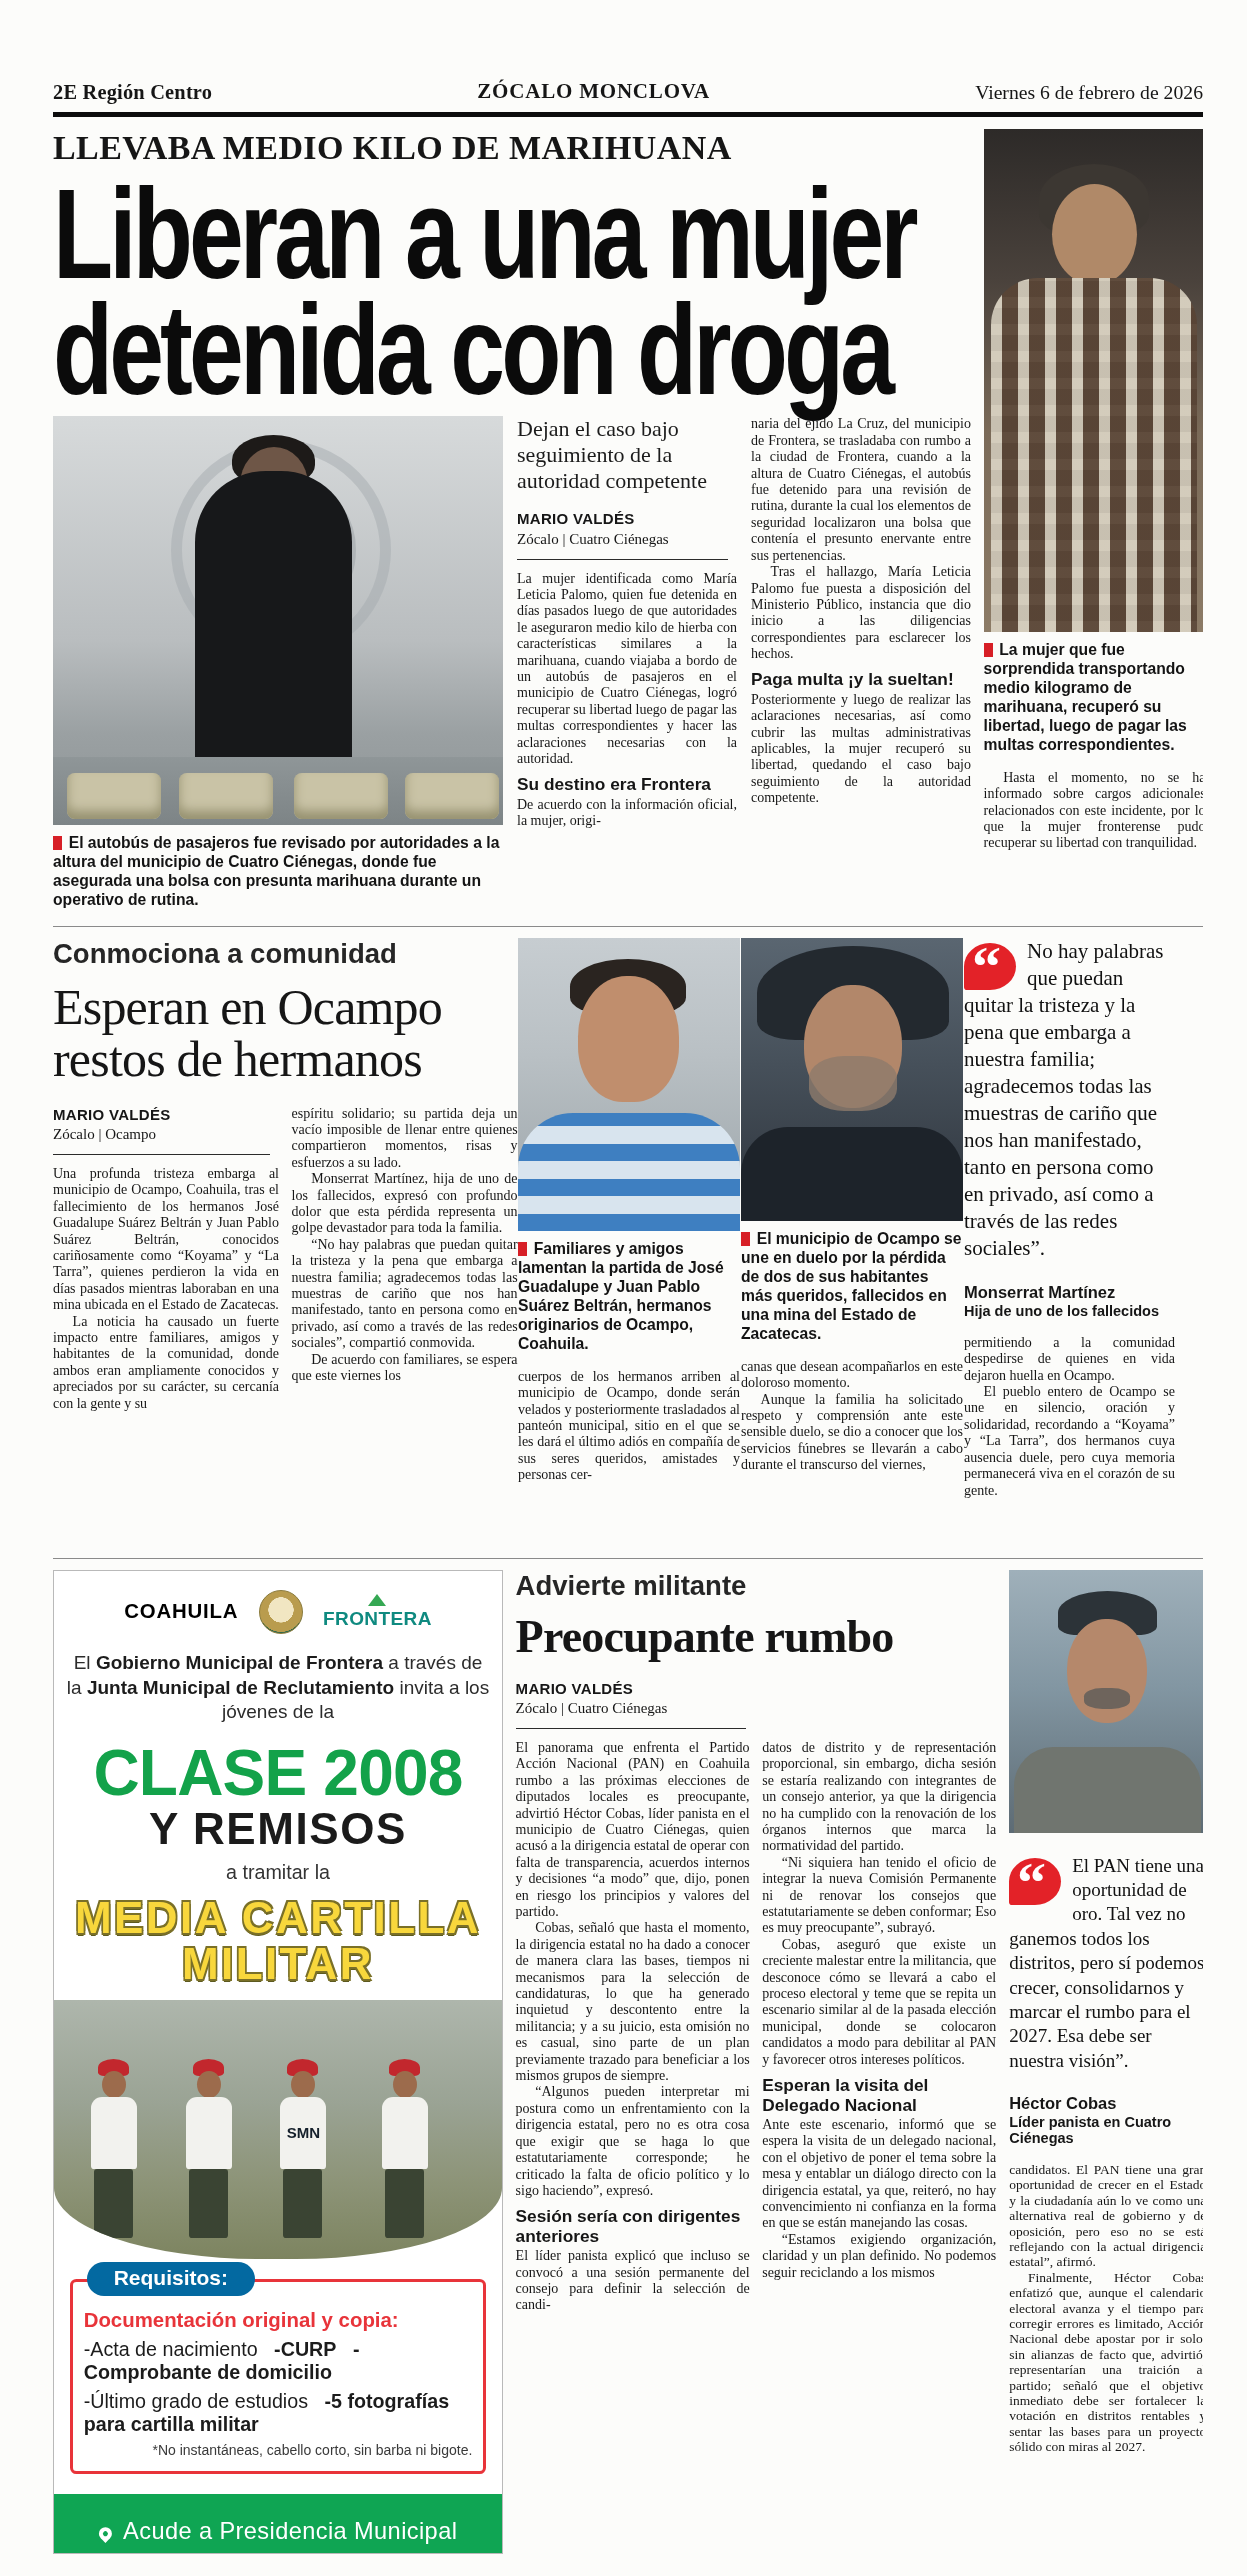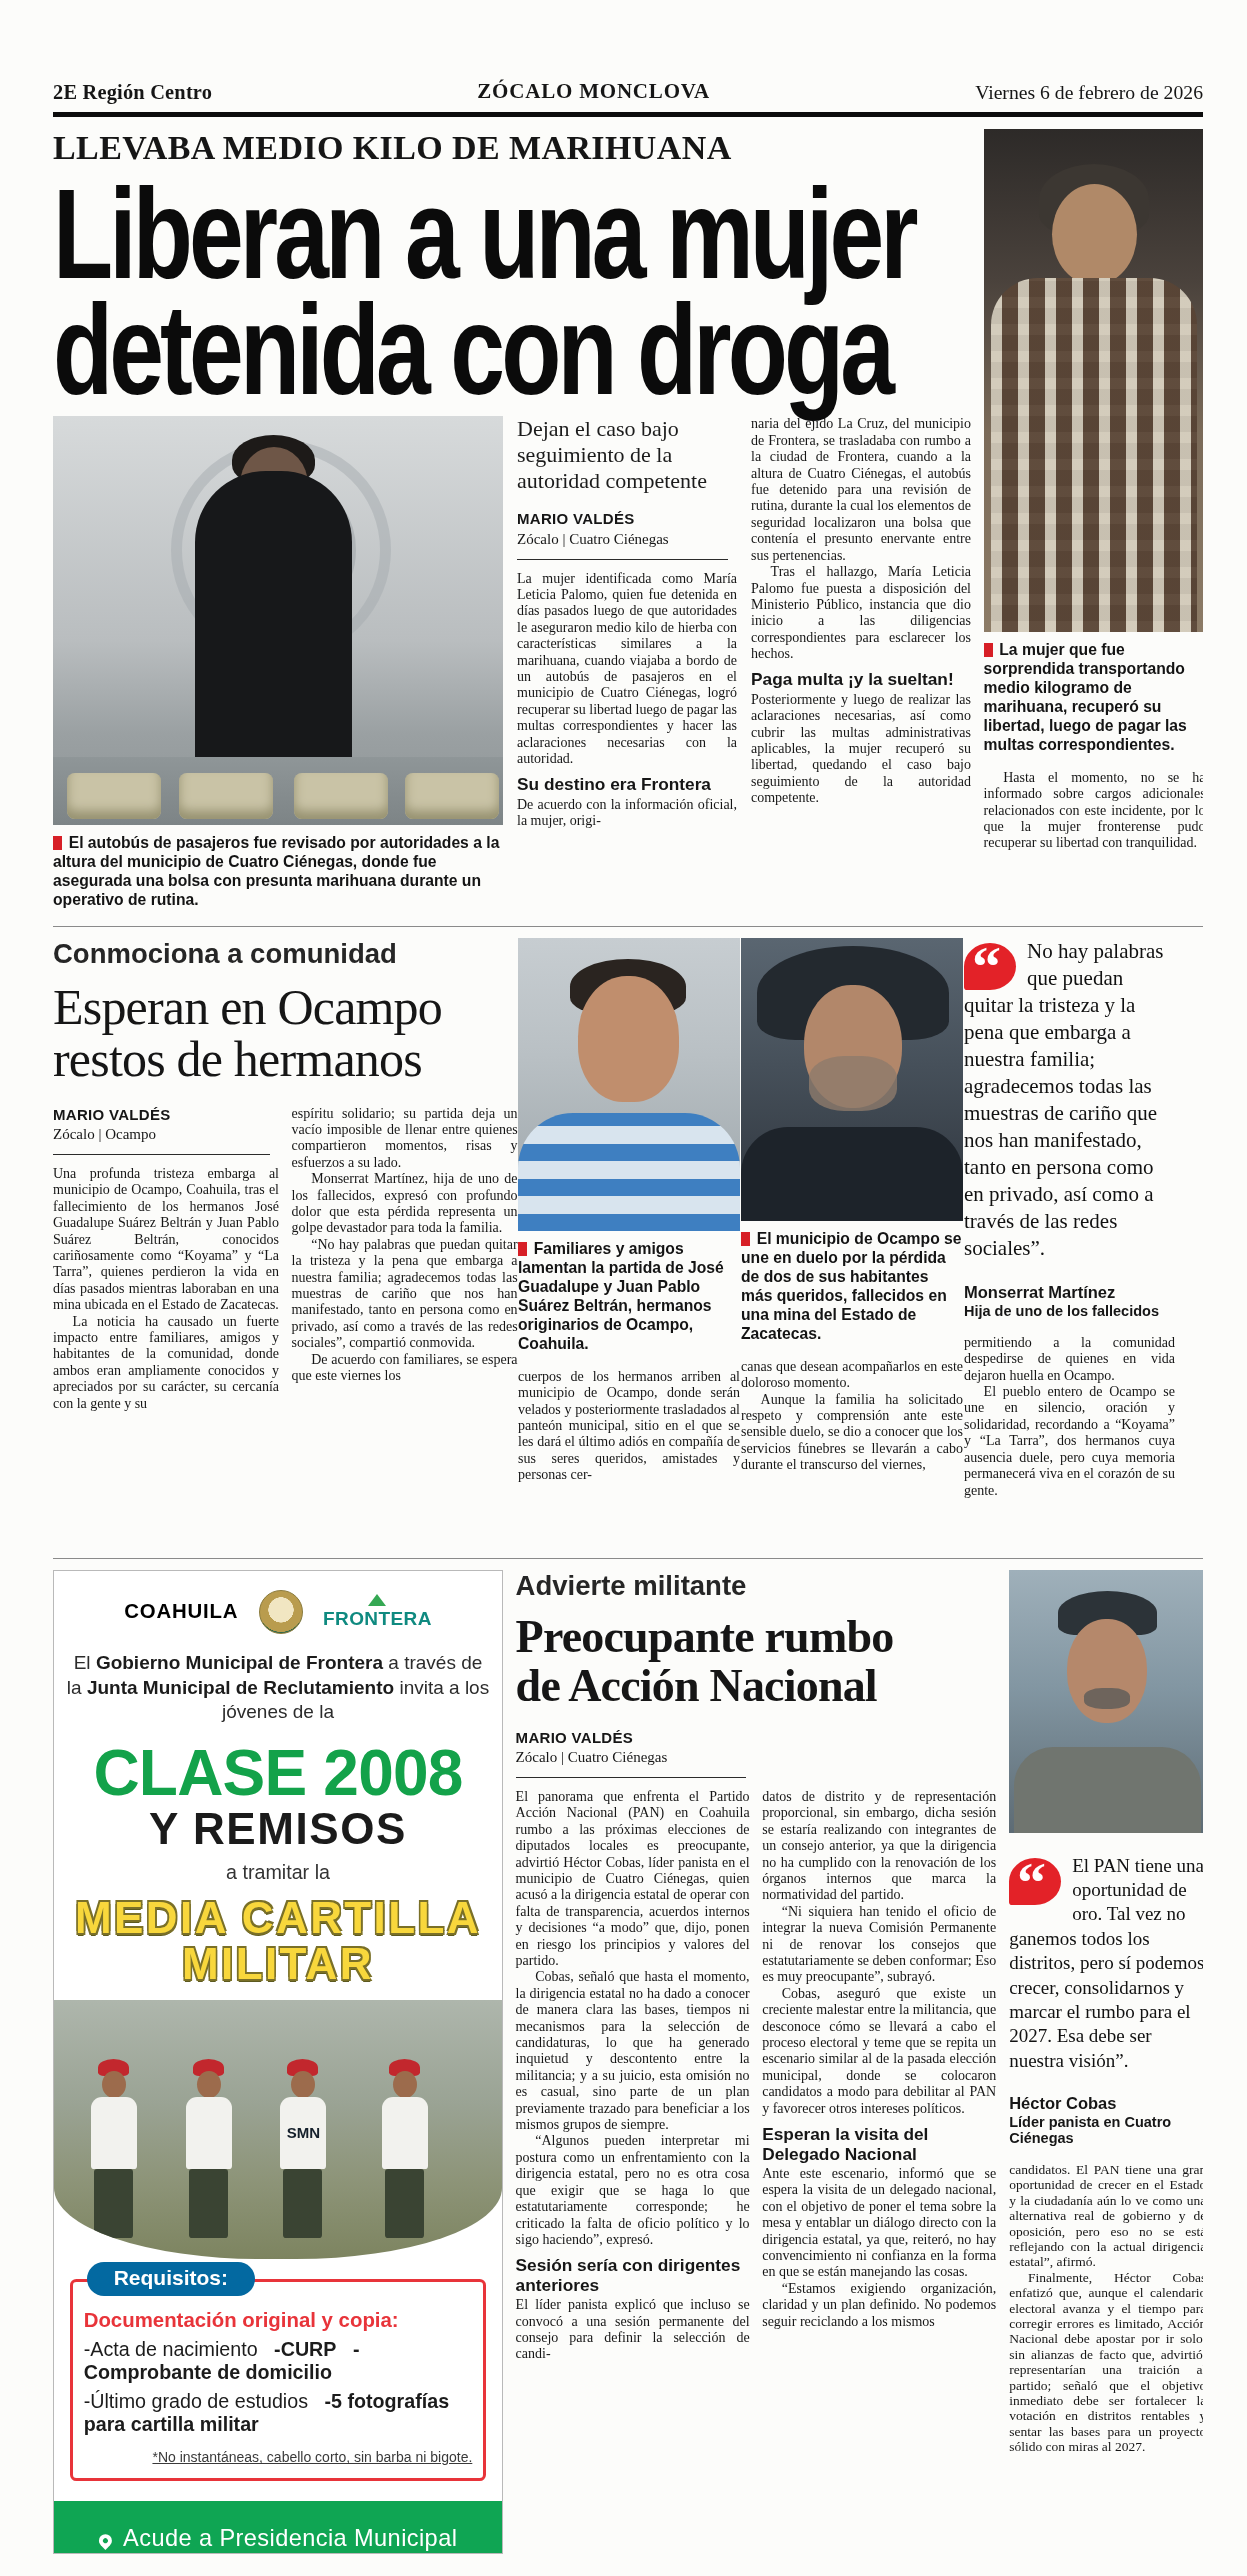--- a/index.html
+++ b/index.html
@@ -116,21 +116,21 @@
   .sol-cap { position:absolute; top:0; left:13.4px; width:31px; height:17.3px; background:#c2272d; border-radius:50% 50% 20% 20%; }
   .sol-head { position:absolute; top:12.6px; left:17.3px; width:23.6px; height:27px; background:#9c6b4c; border-radius:50%; }
   .sol-shirt { position:absolute; top:38px; left:6.3px; width:46px; height:72px; background:#f2f2ee; border-radius:11px 11px 3.1px 3.1px; color:#15202b; font-weight:800; font-size:15px; line-height:72px; }
   .sol-pants { position:absolute; top:110px; left:9.4px; width:39px; height:69px; background:#3a4433; border-radius:3.1px; }
   .ad-req { margin:20.4px 4.7px 0; border:3.9px solid #e8343a; border-radius:6.3px; position:relative; padding:23.6px 11px 12.6px; text-align:left; }
   .req-pill { position:absolute; top:-20.4px; left:14px; background:#0369a1; color:#fff; font-weight:bold; font-size:21px; padding:3.9px 27px 6.3px; border-radius:22px; }
   .req-doc { color:#e8343a; font-weight:bold; font-size:20.4px; margin-top:3.1px; }
   .req-row { font-size:19.7px; margin-top:6.3px; color:#1c1c1c; }
   .req-row .lite { font-weight:normal; }
   .req-row b { font-weight:bold; }
-  .req-note { font-size:14px; color:#3a3a3a; margin-top:13px; text-align:right;text-decoration:underline; }
+  .req-note { font-size:14px; color:#3a3a3a; margin-top:6px; text-align:right; }
   .ad-cta { margin:20.4px -11px 0; background:#0fa553; color:#fff; padding:23.6px 7.9px 27px; }
   .cta1 { font-size:23.6px; letter-spacing:0.4px; }
   .pin { display:inline-block; width:13.4px; height:13.4px; background:#fff; border-radius:50% 50% 50% 0; transform:rotate(-45deg); margin-right:11px; position:relative; top:1.6px; }
   .pin:after { content:""; position:absolute; left:3.9px; top:3.9px; width:5.5px; height:5.5px; background:#0fa553; border-radius:50%; }
 
   .s3-mid { width:481px; flex:0 0 auto; }
   .kicker3 { font-family:"Liberation Sans", sans-serif; font-weight:bold; font-size:27.5px; color:#262626; }
   .head3 { font-size:46px; line-height:49px; font-weight:bold; margin:9.4px 0 19px; letter-spacing:-0.8px; }
   .s3-cols { display:flex; gap:12.6px; }
   .s3col { width:234px; flex:0 0 auto; }
@@ -335,21 +335,20 @@
         <div class="ad-cta">
           <div class="cta1"><span class="pin"></span><span>Acude a Presidencia Municipal</span></div>
 
         </div>
       </aside>
 
       <div class="s3-mid">
         <h2 class="kicker3">Advierte militante</h2>
         <h1 class="head3">
           <span>Preocupante rumbo</span><br>
-          <span>de Acción Nacional</span>
         </h1>
         <div class="byline" style="width:48%;">
           <span class="by-name">MARIO VALDÉS</span>
           <span class="by-credit">Zócalo | Cuatro Ciénegas</span>
         </div>
         <div class="s3-cols">
           <div class="s3col">
             <p class="body">El panorama que enfrenta el Partido Acción Nacional (PAN) en Coahuila rumbo a las próximas elecciones de diputados locales es preocupante, advirtió Héctor Cobas, líder panista en el municipio de Cuatro Ciénegas, quien acusó a la dirigencia estatal de operar con falta de transparencia, acuerdos internos y decisiones “a modo” que, dijo, ponen en riesgo los principios y valores del partido.</p>
             <p class="body ind">Cobas, señaló que hasta el momento, la dirigencia estatal no ha dado a conocer de manera clara las bases, tiempos ni mecanismos para la selección de candidaturas, lo que ha generado inquietud y descontento entre la militancia; y a su juicio, esta omisión no es casual, sino parte de un plan previamente trazado para beneficiar a los mismos grupos de siempre.</p>
             <p class="body ind">“Algunos pueden interpretar mi postura como un enfrentamiento con la dirigencia estatal, pero no es otra cosa que exigir que se haga lo que estatutariamente corresponde; he criticado la falta de oficio político y lo sigo haciendo”, expresó.</p>

